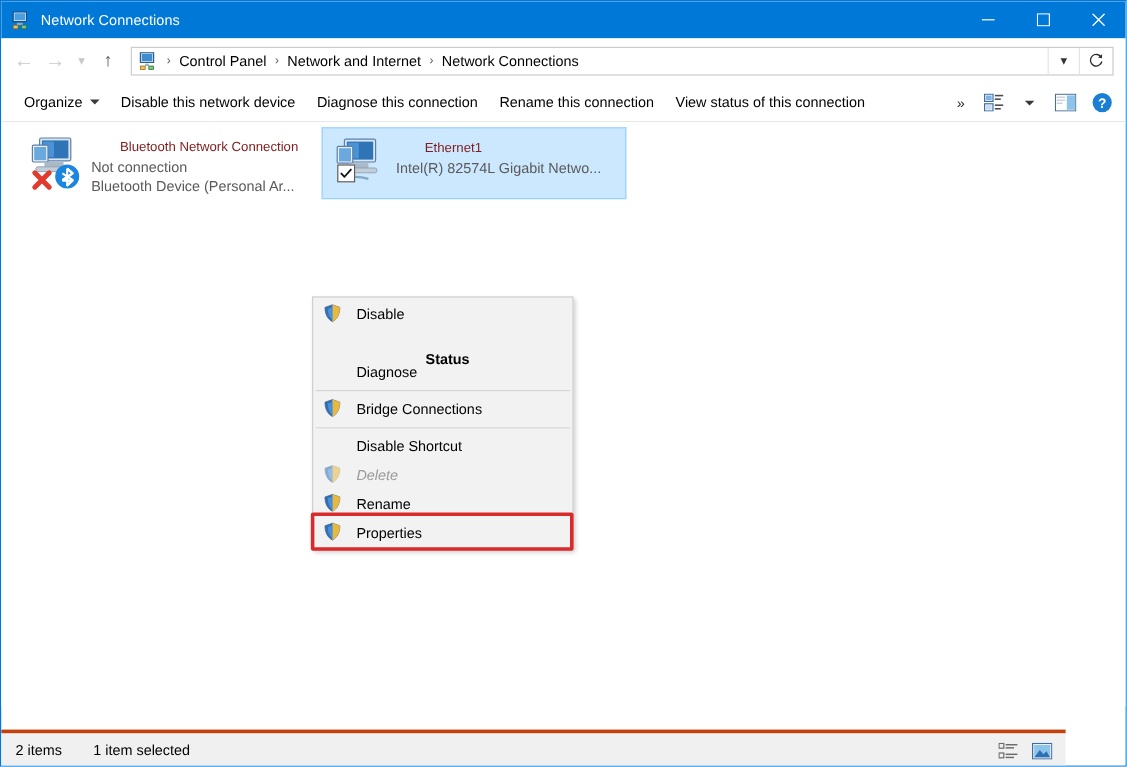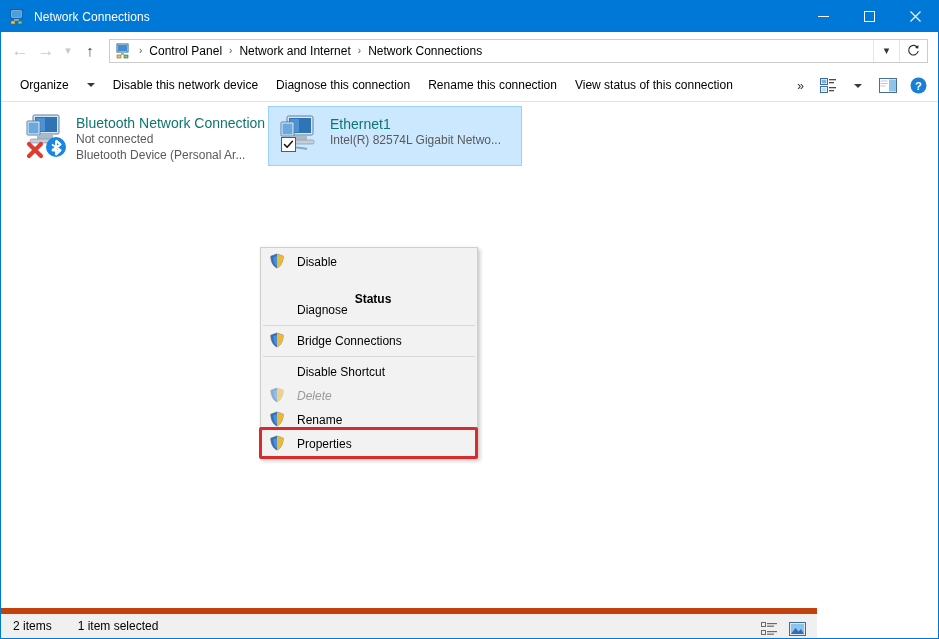--- a/index.html
+++ b/index.html
@@ -128,21 +128,21 @@
     display: flex;
     align-items: center;
     padding-left: 10px;
     position: relative;
   }
   .cmd-item {
     font-size: 12px;
     color: #000000;
     padding: 5px 9px;
     white-space: nowrap;
-    display: flex; align-items: center; gap: 18px;
+    display: flex; align-items: center; gap: 6px;
     border-radius: 2px;
   }
   .caret-down {
     width: 0; height: 0;
     border-left: 4px solid transparent;
     border-right: 4px solid transparent;
     border-top: 4px solid #3a3a3a;
     display: inline-block;
   }
   .cmd-right {
@@ -179,23 +179,24 @@
     position: relative;
     flex: 0 0 auto;
     margin-right: 5px;
   }
   .tile-text {
     padding-top: 5px;
     overflow: hidden;
     min-width: 0;
   }
   .tile-title {
-    font-size: 14px; color: #0f766e;
+    font-size: 11px; color: #7f1d1d;
     line-height: 16px;
     white-space: nowrap;
+    margin-left: 24px;
   }
   .tile-sub {
     font-size: 12px; color: #444444;
     line-height: 16px;
     white-space: nowrap;
     overflow: hidden;
     text-overflow: ellipsis;
   }
   .tile-sub.dim { color: #5a5a5a; }
   .tile-check {
@@ -249,23 +250,23 @@
     border: 3px solid #d92b2b;
     border-radius: 2px;
     z-index: 60;
     pointer-events: none;
   }
 
   
   .statusbar {
     position: absolute;
     left: 0; bottom: 0;
-    width: 816px; height: 30px;
+    width: 887px; height: 30px;
     background: #f0f0f0;
-    border-top: 6px solid #c2410c;
+    border-top: 3px solid #c2410c;
     display: flex;
     align-items: center;
     padding-left: 12px;
   }
   .status-text {
     font-size: 12px; color: #000000;
     margin-right: 26px;
     white-space: nowrap;
   }
   .status-views {
@@ -413,21 +414,21 @@
           <rect x="18" y="25" width="16" height="4" fill="#aab9c6"></rect>
           <rect x="11" y="29" width="30" height="4" rx="1.5" fill="#c2ced9" stroke="#8a9aa8" stroke-width=".7"></rect>
           <path d="M10 34 L22 46 M22 34 L10 46" stroke="#e03b2f" stroke-width="4.2" stroke-linecap="round"></path>
           <circle cx="37" cy="37" r="10" fill="#1b86e0"></circle>
           <path d="M37 30.5 L41.5 34.5 L33.5 40.5 L41.5 40.5 L37 44.5 L37 30.5" fill="none" stroke="#ffffff" stroke-width="1.8" stroke-linejoin="round"></path>
           <path d="M37 30.5 L41.5 34.5 L33 40 M37 44.5 L41.5 40 L33 34.5" fill="none" stroke="#ffffff" stroke-width="1.8" stroke-linejoin="round"></path>
         </svg>
       </div>
       <div class="tile-text">
         <div class="tile-title">Bluetooth Network Connection</div>
-        <div class="tile-sub dim">Not connected</div>
+        <div class="tile-sub dim">Not connection</div>
         <div class="tile-sub dim">Bluetooth Device (Personal Ar...</div>
       </div>
     </div>
 
     <div class="tile selected" style="left:267px; top:3px;">
       <div class="tile-iconwrap">
         <svg width="52" height="50" viewBox="0 0 52 50">
           <rect x="14" y="5" width="26" height="19" rx="1.5" fill="#d9e6f2" stroke="#5b7fa6" stroke-width="1"></rect>
           <rect x="16" y="7" width="22" height="15" fill="#2f74b5"></rect>
           <rect x="17" y="8" width="9" height="13" fill="#4a93d6"></rect>

